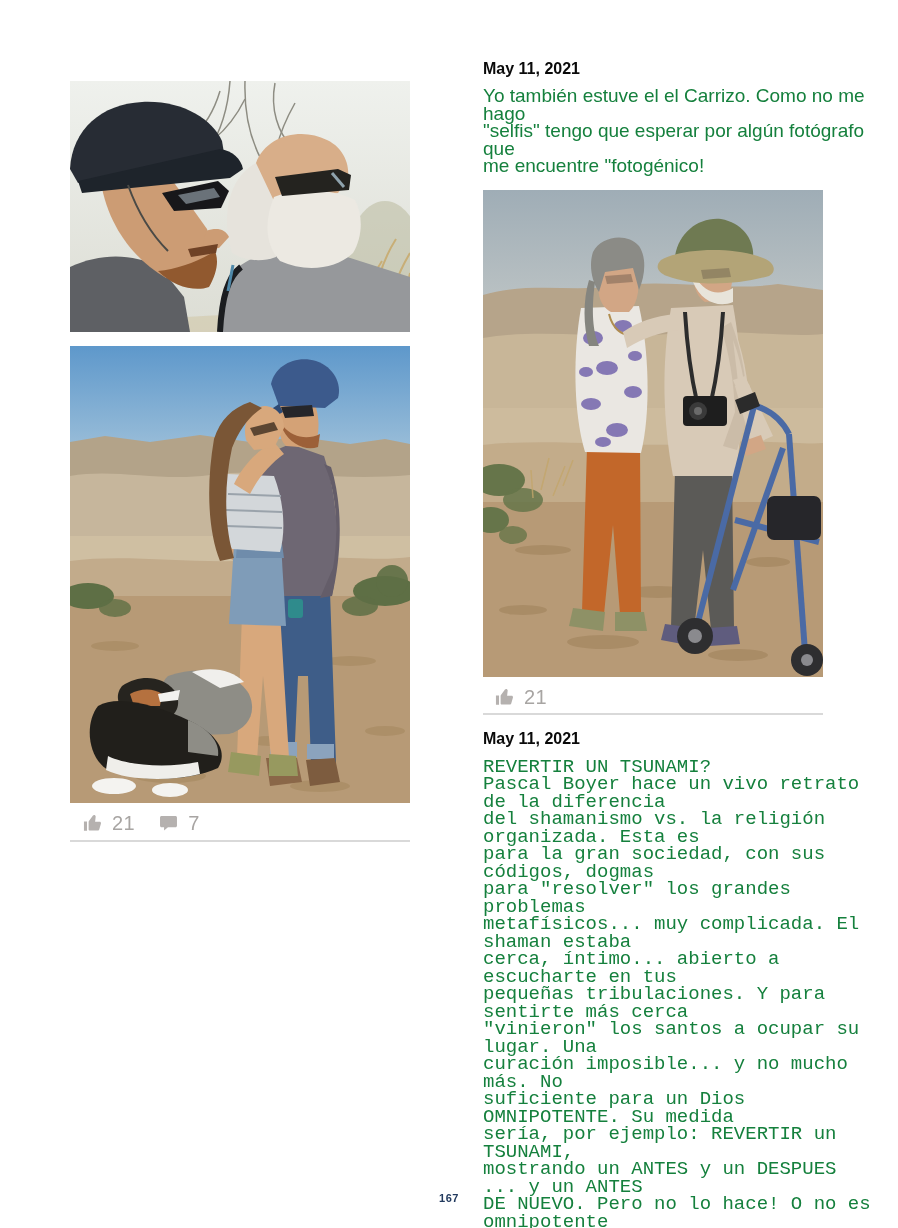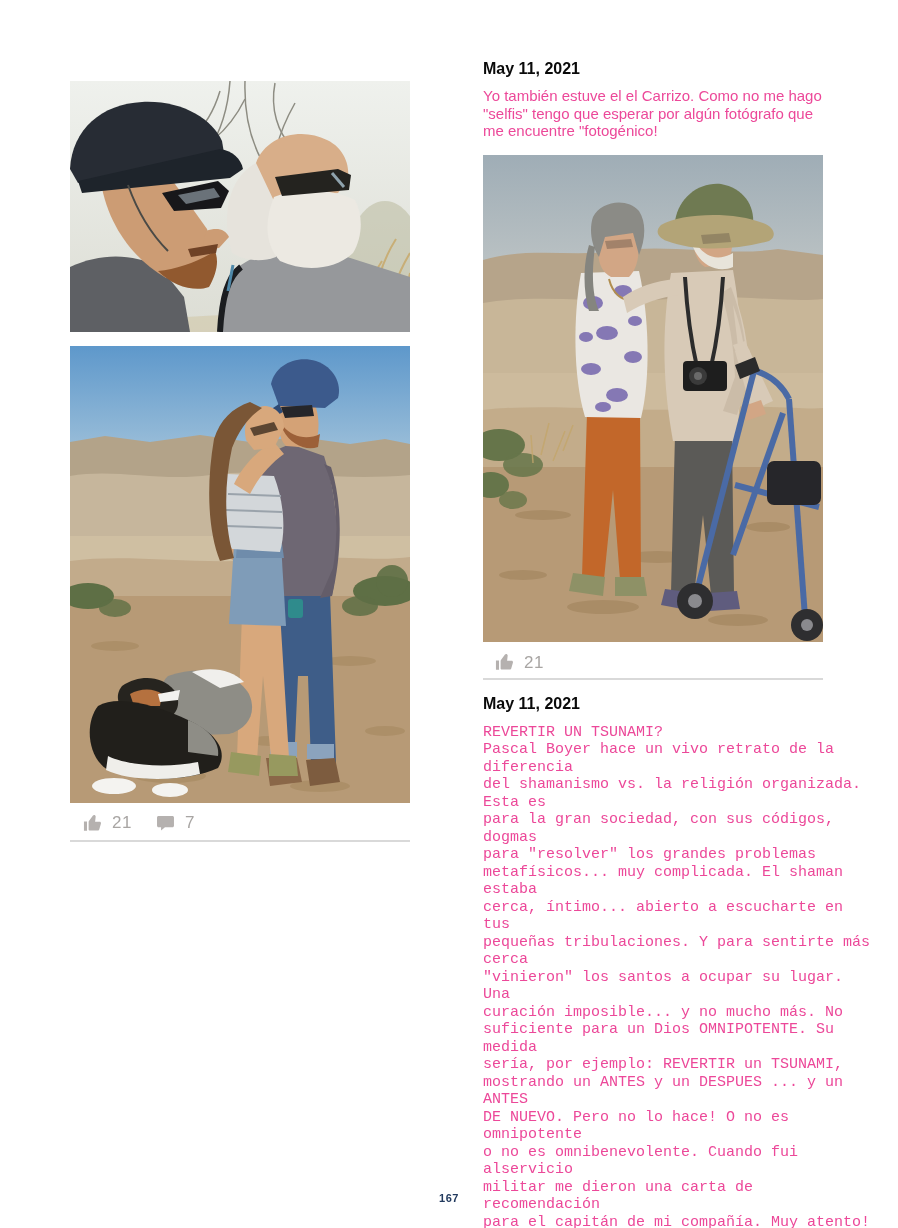--- a/index.html
+++ b/index.html
@@ -10,31 +10,31 @@
   .page{position:absolute;inset:0;background:#fff;}
   .left-col{position:absolute;left:70px;top:81px;width:340px;}
   .right-col{position:absolute;left:483px;top:61px;width:392px;}
   figure{margin:0;padding:0;}
   .photo{display:block;width:340px;overflow:hidden;}
   .photo svg{display:block;width:100%;height:100%;}
   .photo-1{height:251px;}
   .photo-2{height:457px;margin-top:14px;}
   .photo-3{height:487px;margin-top:15px;}
   .engagement{display:flex;align-items:center;margin-top:10px;height:20px;
-    padding-left:13px;color:#a8a5a3;font-size:17px;}
+    padding-left:13px;color:#a8a5a3;font-size:20px;}
   .right-col .engagement{margin-top:11px;padding-left:12px;}
   .eng-icon{width:19px;height:19px;color:#b5b1af;}
   .eng-icon svg{width:19px;height:19px;display:block;fill:currentColor;}
   .count{margin-left:10px;letter-spacing:.5px;}
   .comment-icon{margin-left:24px;}
   .divider{border-top:2px solid #d9d9d9;margin-top:7px;width:340px;}
   .right-col .divider{margin-top:5px;}
   .post-date{font-size:16px;line-height:16px;font-weight:bold;color:#0a0a0a;margin:0;}
   .post-date.second{margin-top:16px;}
-  .post-body{font-size:15px;line-height:17.5px;color:#ec4899;margin:10px 0 0;
+  .post-body{font-size:19px;line-height:17.5px;color:#15803d;margin:10px 0 0;
     white-space:pre-line;}
   .post-body.long{margin-top:12px;font-family:Liberation Mono, monospace;}
   .page-footer{position:absolute;left:0;right:0;top:1188px;text-align:center;}
   .page-number{font-size:11px;font-weight:bold;color:#223a5e;letter-spacing:.5px;}
 </style>
 </head>
 <body>
 
 <div class="page">
 

